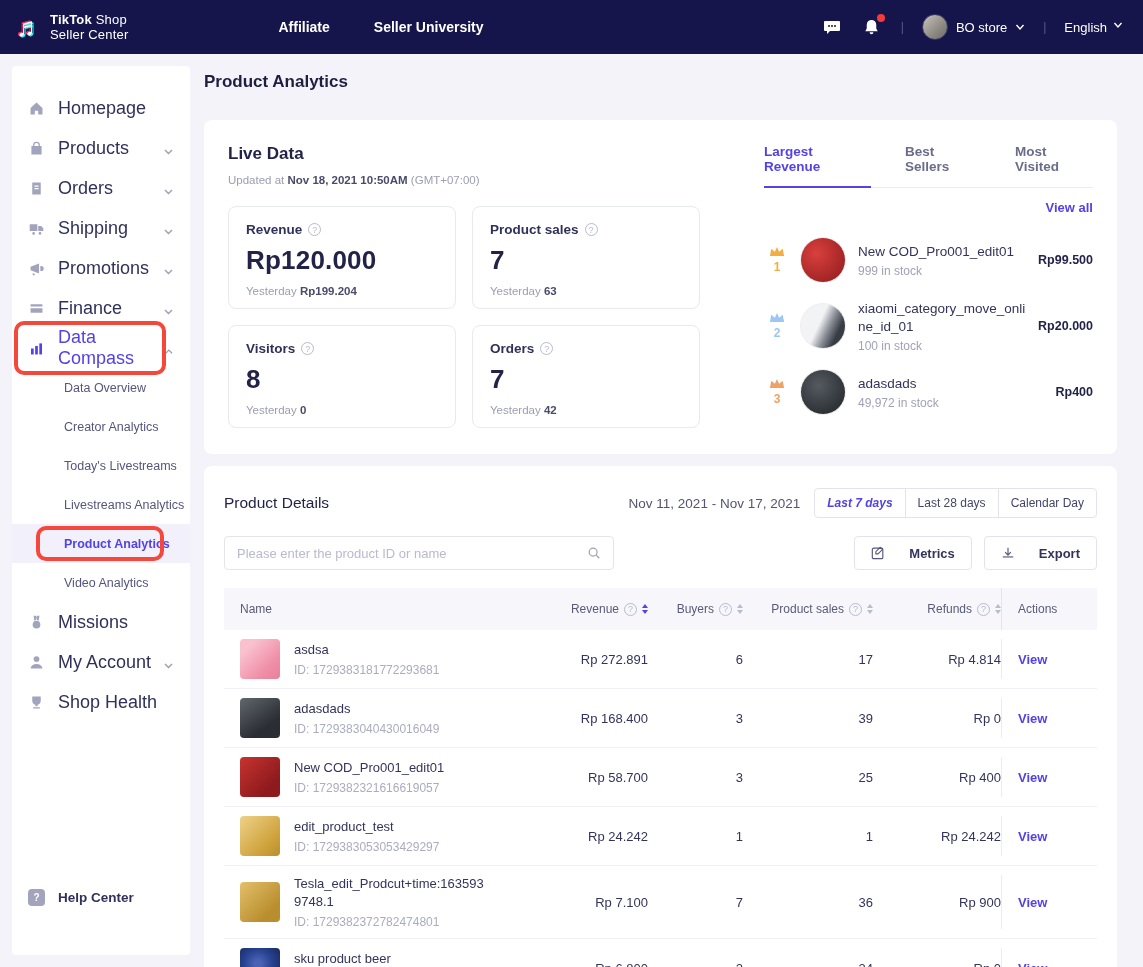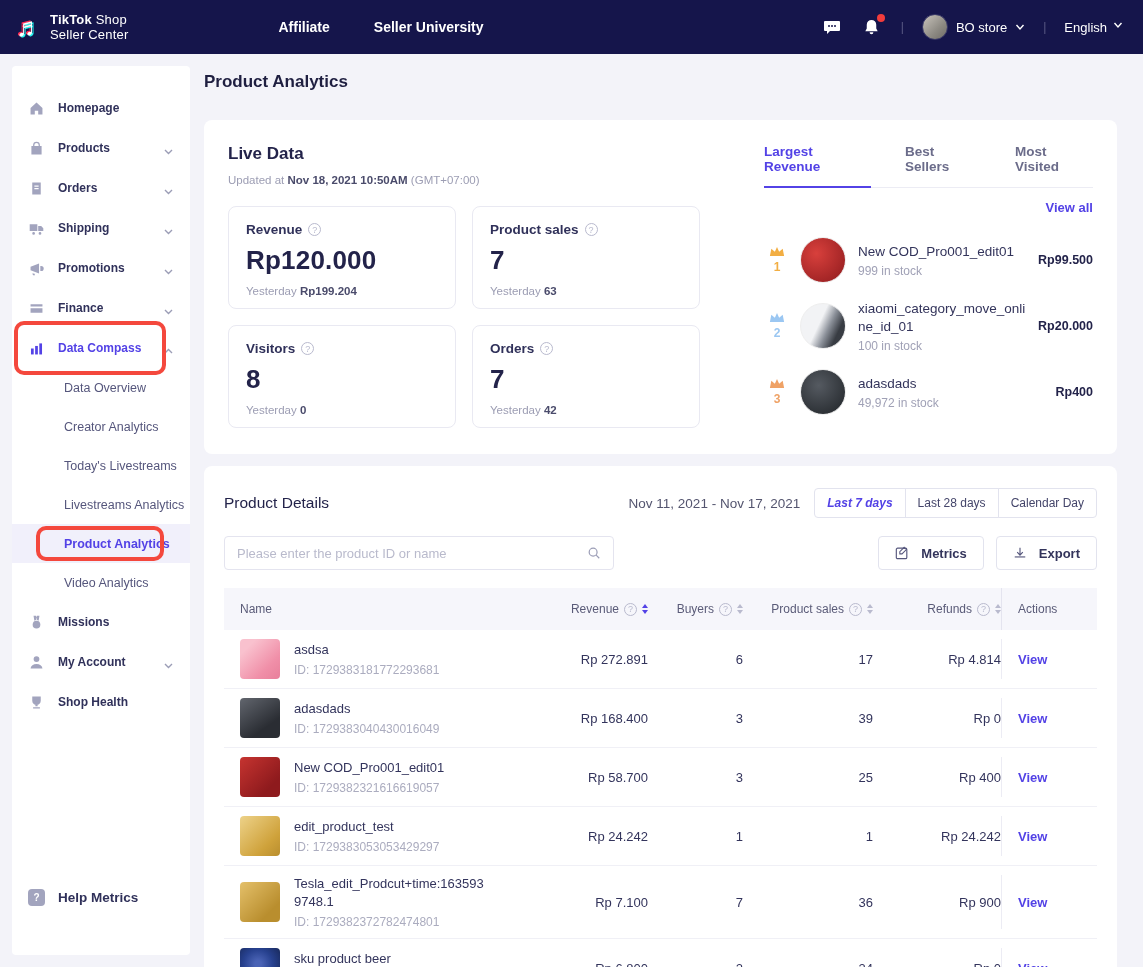--- a/index.html
+++ b/index.html
@@ -22,21 +22,21 @@
   .store-chip { display:flex; align-items:center; gap:8px; font-size:13px; cursor:pointer; }
   .avatar { width:26px; height:26px; border-radius:50%; background:linear-gradient(135deg,#C9C4BC,#8E8B84 60%,#6E6B66); border:1px solid #3A3A68; }
   .chev { width:10px; height:10px; }
   .lang { display:flex; align-items:flex-start; gap:6px; font-size:13px; cursor:pointer; }
 
   
   .sidebar { position:absolute; left:12px; top:66px; width:178px; height:889px; background:#fff; border-radius:4px; padding:22px 0 0 0; }
   .side-item { height:40px; display:flex; align-items:center; padding:0 16px 0 16px; cursor:pointer; position:relative; }
   .side-item .ico { width:17px; height:17px; margin-right:13px; flex:none; }
   .side-item .ico svg { width:17px; height:17px; fill:#A2A4BE; }
-  .side-item .lbl { font-size:12px; font-weight:bold; color:#30315A; }
+  .side-item .lbl { font-size:18px; font-weight:normal; color:#30315A; }
   .side-item .sp { flex:1; }
   .side-item .chv { width:11px; height:11px; }
   .side-item .chv svg { stroke:#9B9DB6; }
   .side-item.active .lbl { color:#5342E6; }
   .side-item.active .ico svg { fill:#5342E6; }
   .annot { position:absolute; border:4px solid #F4483D; border-radius:10px; pointer-events:none; z-index:5; }
   .annot.dc { left:2px; right:24px; top:-7px; bottom:-7px; }
   .sub-item { height:39px; display:flex; align-items:center; padding-left:52px; font-size:12.5px; color:#55567C; cursor:pointer; position:relative; }
   .sub-item.active { background:#F1F0FB; color:#5342E6; font-weight:bold; }
   .annot.pa { left:24px; right:26px; top:2px; bottom:2px; }
@@ -98,21 +98,21 @@
   .seg-btn:last-child { border-radius:0 4px 4px 0; }
   .seg-btn + .seg-btn { margin-left:-1px; }
   .seg-btn.active { color:#5342E6; font-weight:bold; }
 
   .pd-controls { display:flex; align-items:center; margin-top:18px; }
   .search-box { width:390px; height:34px; border:1px solid #E4E4EF; border-radius:4px; display:flex; align-items:center; padding:0 12px; }
   .search-box input { border:none; outline:none; flex:1; font-size:13px; color:#33345B; font-family:inherit; }
   .search-box input::placeholder { color:#B9BACC; }
   .search-box svg { width:14px; height:14px; stroke:#9B9DB6; flex:none; }
   .pd-controls-right { margin-left:auto; display:flex; gap:12px; }
-  .tool-btn { height:34px; border:1px solid #E2E3EE; border-radius:4px; background:#fff; display:flex; align-items:center; gap:12px; padding:0 16px; font-size:13px; font-weight:bold; color:#33345B; cursor:pointer; font-family:inherit; }
+  .tool-btn { height:34px; border:1px solid #E2E3EE; border-radius:4px; background:#fff; display:flex; align-items:center; gap:24px; padding:0 16px; font-size:13px; font-weight:bold; color:#33345B; cursor:pointer; font-family:inherit; }
   .tool-btn svg { width:14px; height:14px; stroke:#55567C; }
 
   
   .tbl { margin-top:18px; }
   .tr { display:flex; align-items:center; }
   .th { background:#F6F6FB; height:42px; font-size:12px; color:#5A5B78; }
   .c-name { flex:1; min-width:0; display:flex; align-items:center; padding-left:16px; }
   .c-rev { width:150px; text-align:right; flex:none; }
   .c-buy { width:95px; text-align:right; flex:none; }
   .c-ps  { width:130px; text-align:right; flex:none; }
@@ -298,21 +298,21 @@
 
   <div class="side-item">
     <span class="ico"><svg viewBox="0 0 20 20">
           <path d="M5 3h10v5a5 5 0 01-10 0zM8.7 12h2.6v2.5H8.7zM6 15.5h8V17H6z"></path>
         </svg></span>
     <span class="lbl">Shop Health</span>
   </div>
 
   <div class="help-row">
     <span class="help-ico">?</span>
-    <span class="lbl">Help Metrics</span>
+    <span class="lbl">Help Center</span>
   </div>
 </div>
 
 <div class="main">
   <div class="page-title">Product Analytics</div>
 
   <div class="card card1">
     <div class="ld-left">
       <div class="ld-head">
         <span class="ld-title">Live Data</span>

